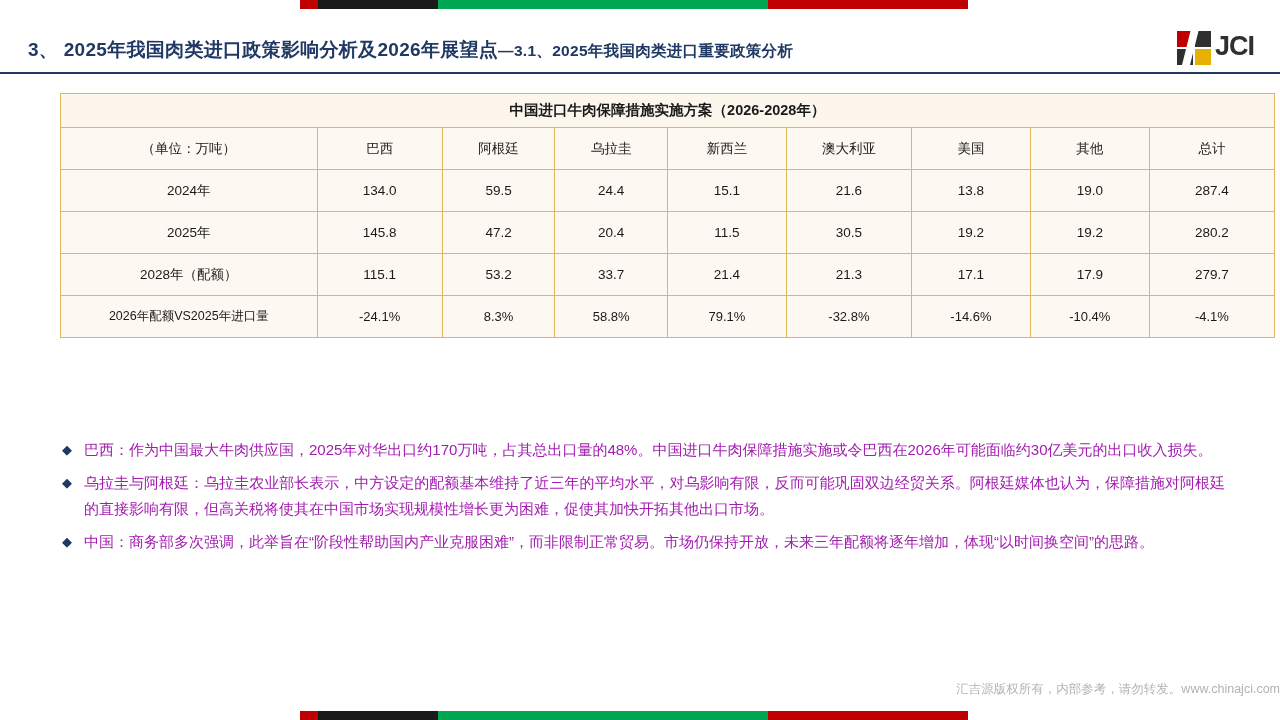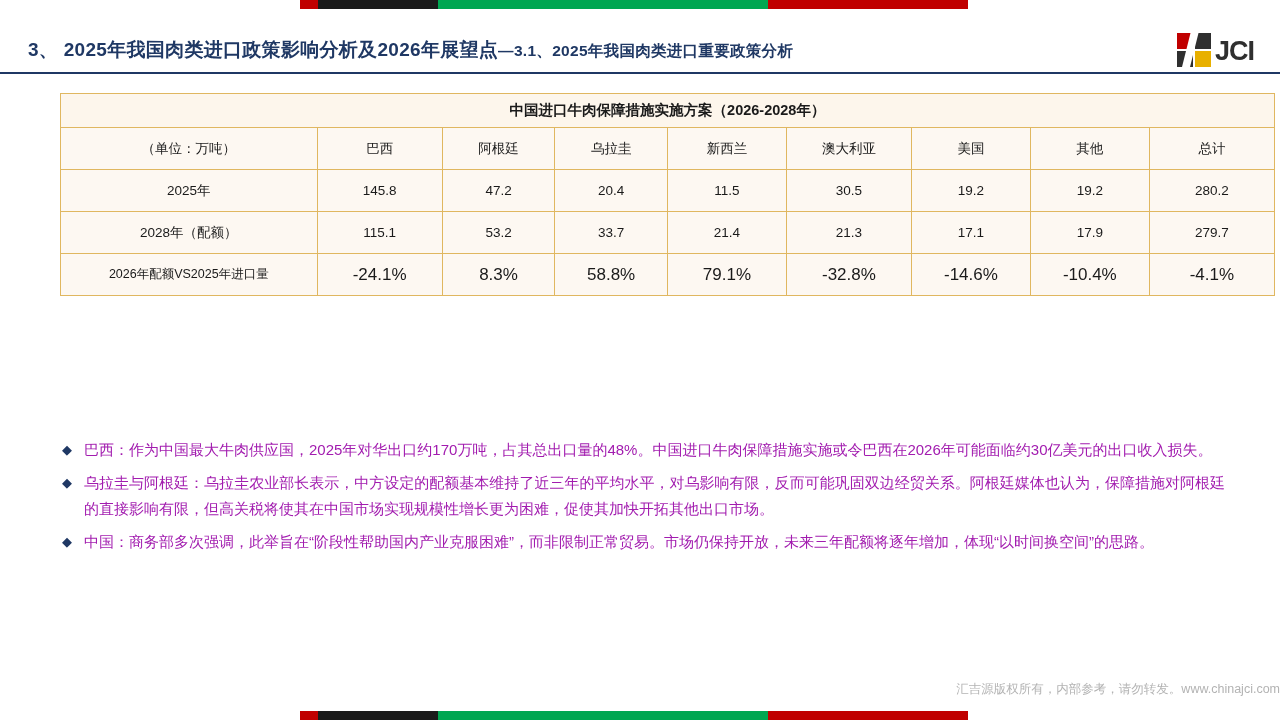--- a/index.html
+++ b/index.html
@@ -51,21 +51,21 @@
     font-size: 15.5px;
     font-weight: bold;
   }
 
   .logo {
     position: absolute;
     right: 26px;
     top: 22px;
     height: 36px;
     display: flex;
-    align-items: flex-end;
+    align-items: flex-start;
     gap: 4px;
   }
   .logo-mark {
     position: relative;
     width: 34px;
     height: 34px;
   }
   .logo-mark .q1 { position:absolute; left:0;  top:0;    width:16px; height:16px; background:#c00000; }
   .logo-mark .q2 { position:absolute; left:18px;top:0;   width:16px; height:16px; background:#2f2f2f; }
   .logo-mark .q3 { position:absolute; left:0;  top:18px; width:16px; height:16px; background:#2f2f2f; }
@@ -109,21 +109,21 @@
     height: 33px;
     font-weight: bold;
     font-size: 14.5px;
     background: #fdf6ec;
   }
   table.data tr.head-row td {
     font-size: 13.5px;
     text-align: center;
   }
   table.data tr.last-row td {
-    font-size: 17px;
+    font-size: 13px;
   }
   table.data td.firstcol {
     font-size: 13.5px;
   }
   table.data tr.last-row td.firstcol {
     font-size: 12.5px;
   }
 
   
   .bullets {
@@ -215,20 +215,31 @@
           <td>巴西</td>
           <td>阿根廷</td>
           <td>乌拉圭</td>
           <td>新西兰</td>
           <td>澳大利亚</td>
           <td>美国</td>
           <td>其他</td>
           <td>总计</td>
         </tr>
         <tr>
+          <td class="firstcol">2024年</td>
+          <td>134.0</td>
+          <td>59.5</td>
+          <td>24.4</td>
+          <td>15.1</td>
+          <td>21.6</td>
+          <td>13.8</td>
+          <td>19.0</td>
+          <td>287.4</td>
+        </tr>
+        <tr>
           <td class="firstcol">2025年</td>
           <td>145.8</td>
           <td>47.2</td>
           <td>20.4</td>
           <td>11.5</td>
           <td>30.5</td>
           <td>19.2</td>
           <td>19.2</td>
           <td>280.2</td>
         </tr>

